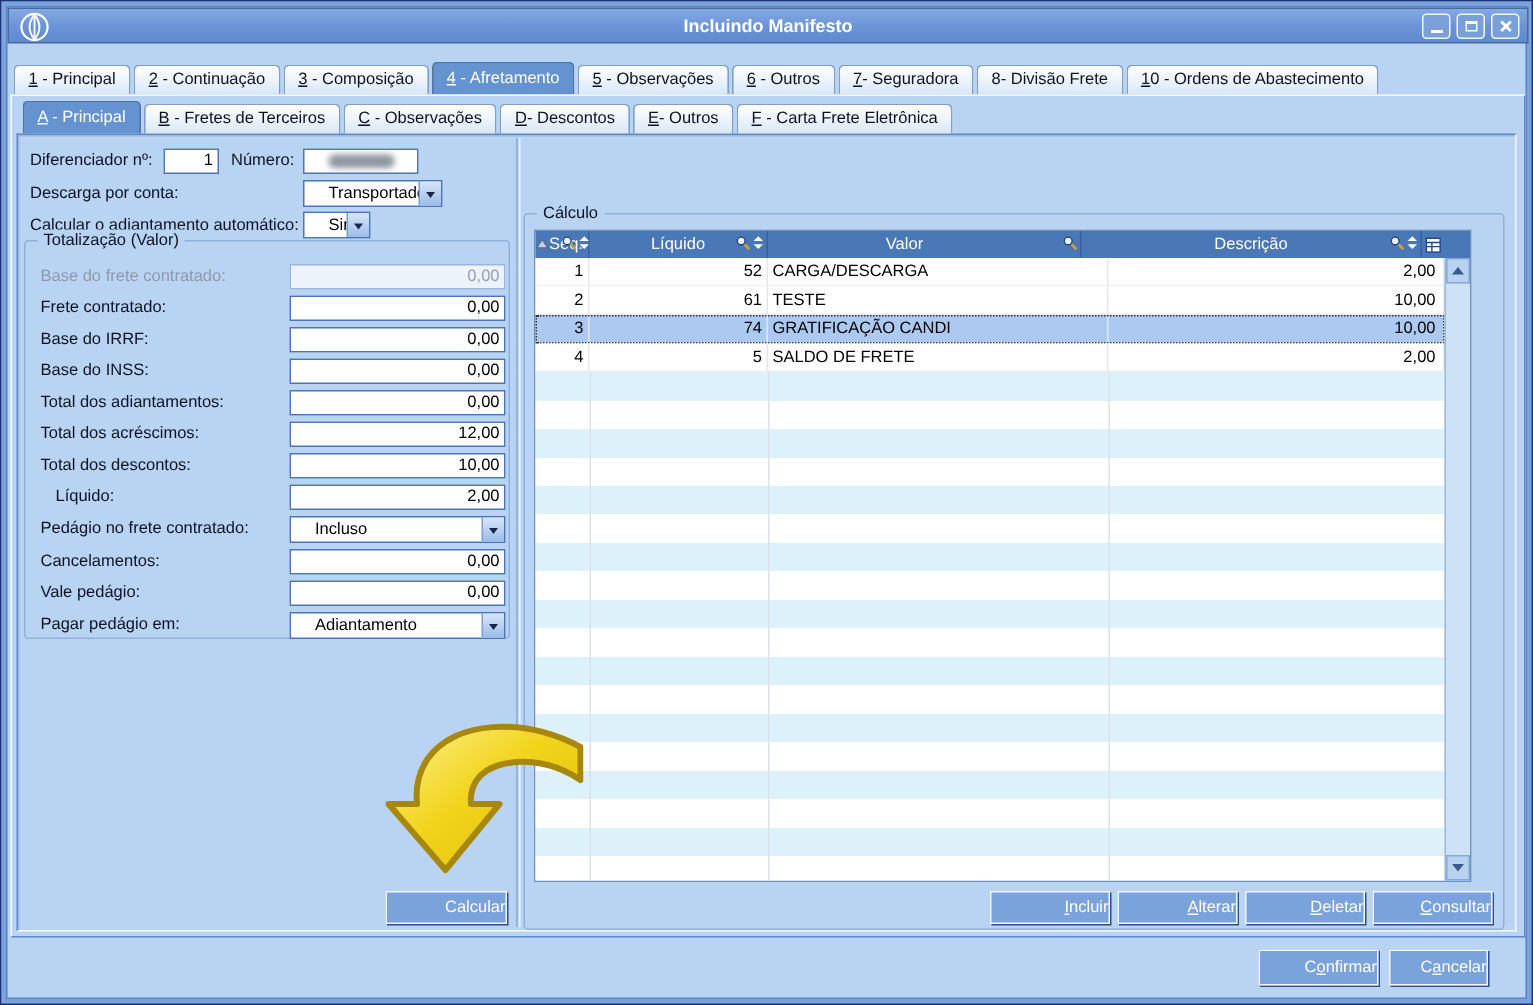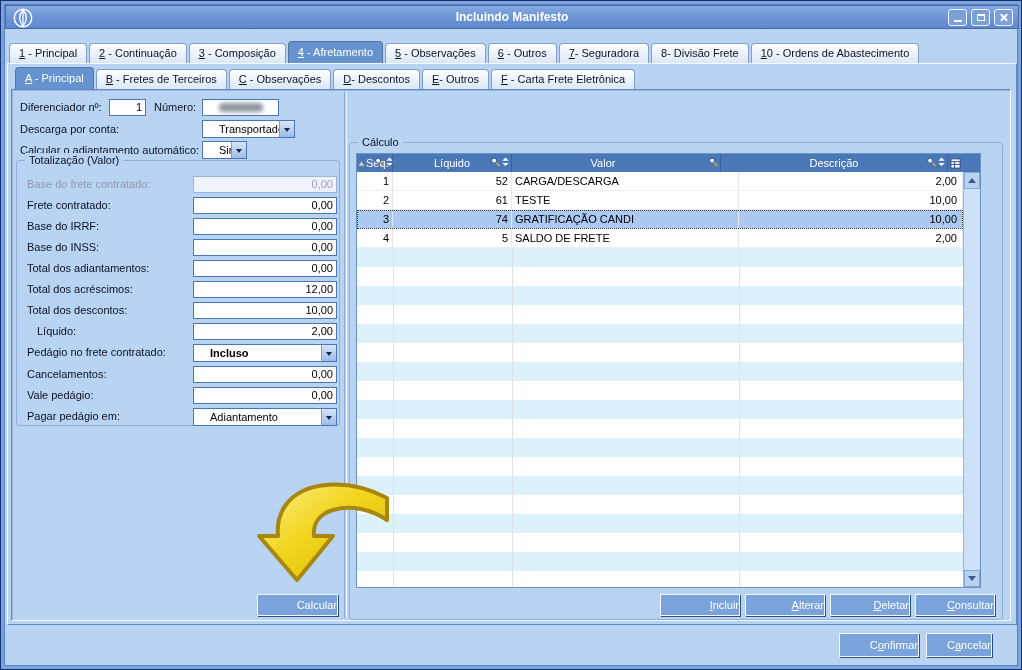--- a/index.html
+++ b/index.html
@@ -177,21 +177,21 @@
       <div class="lbl" style="left:10px;top:120px;">Total dos acréscimos:</div>
       <div class="field num" style="left:176px;top:120px;width:144px;">12,00</div>
 
       <div class="lbl" style="left:10px;top:141px;">Total dos descontos:</div>
       <div class="field num" style="left:176px;top:141px;width:144px;">10,00</div>
 
       <div class="lbl" style="left:10px;top:162px;margin-left:10px;">Líquido:</div>
       <div class="field num" style="left:176px;top:162px;width:144px;">2,00</div>
 
       <div class="lbl" style="left:10px;top:183px;">Pedágio no frete contratado:</div>
-      <div class="combo" style="left:176px;top:183px;width:144px;font-weight:bold;">
+      <div class="combo" style="left:176px;top:183px;width:144px;">
         <span>Incluso</span>
         <span class="combo-btn">
             <i class="caret"></i>
           </span>
       </div>
 
       <div class="lbl" style="left:10px;top:205px;">Cancelamentos:</div>
       <div class="field num" style="left:176px;top:205px;width:144px;">0,00</div>
 
       <div class="lbl" style="left:10px;top:226px;">Vale pedágio:</div>

